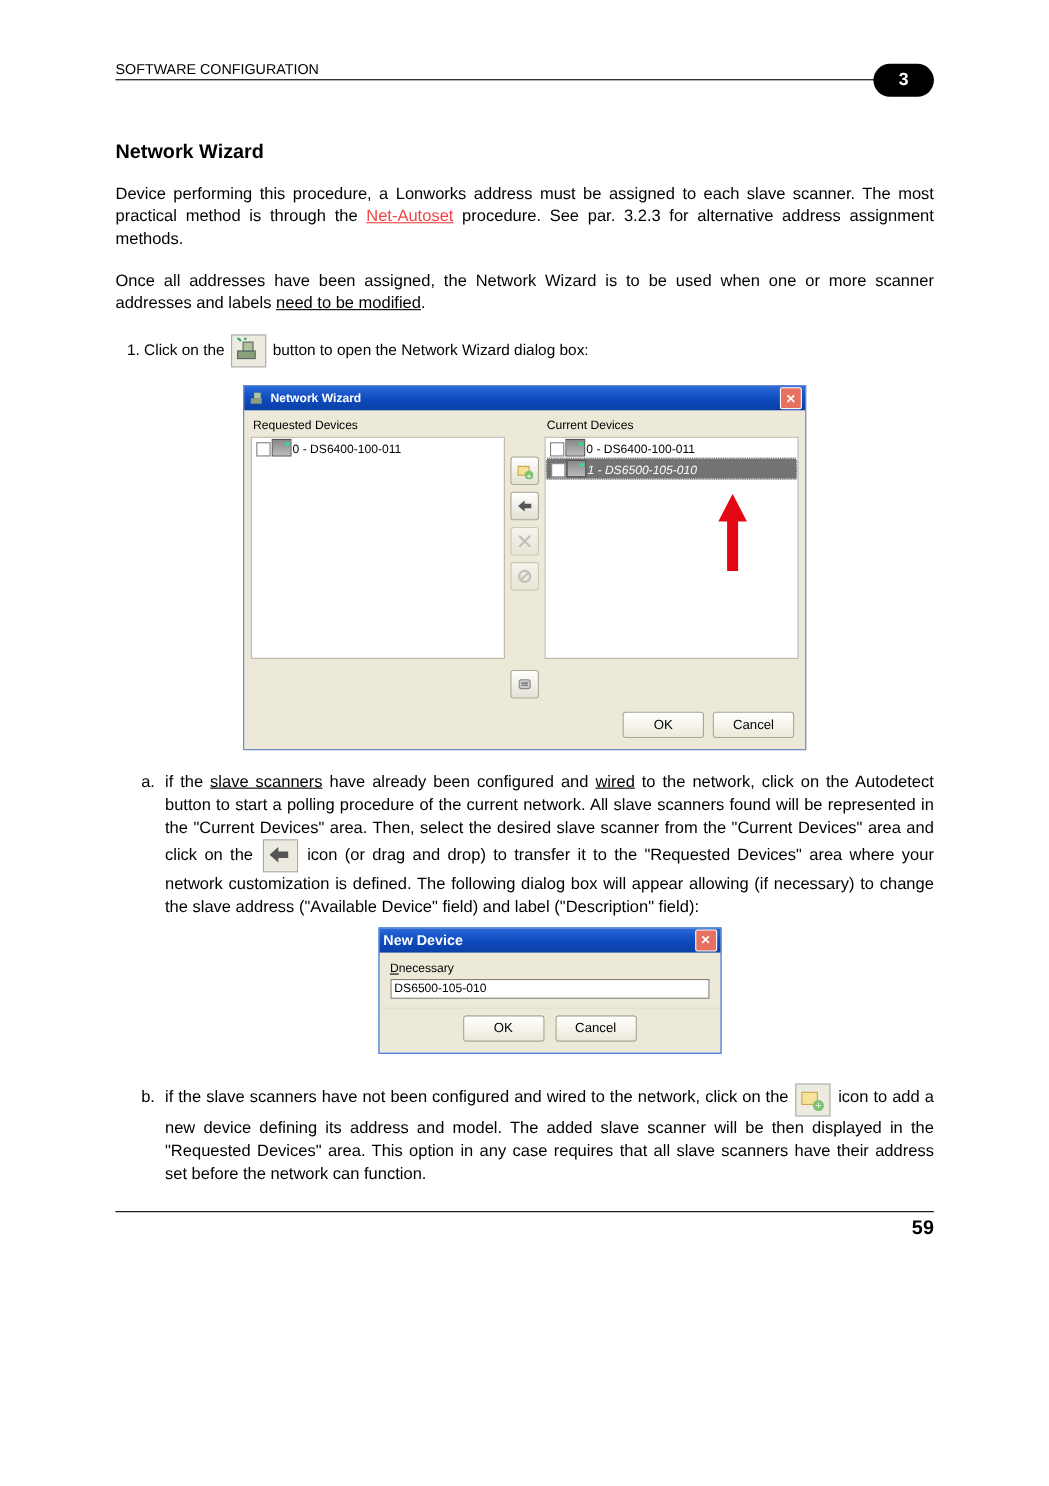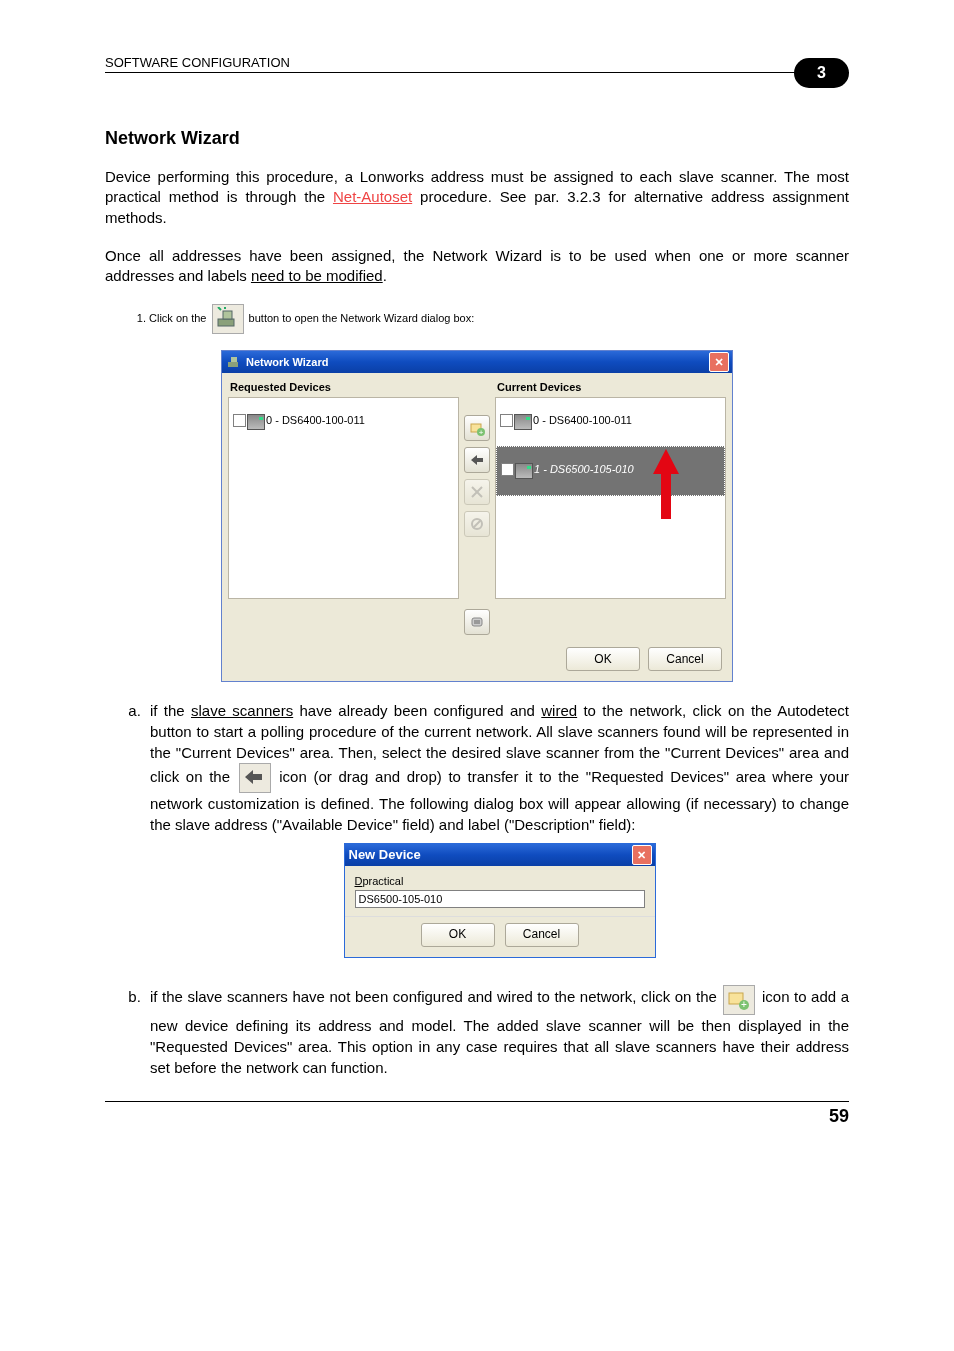--- a/index.html
+++ b/index.html
@@ -44,21 +44,21 @@
     margin-bottom: 18px;
   }
   p.body {
     font-size: 15px;
     text-align: justify;
     margin: 0 0 18px 0;
     line-height: 1.35;
   }
   a.link { color: #ef4444; text-decoration: underline; }
   u { text-decoration: underline; }
-  ol.steps { margin: 0 0 16px 44px; padding: 0; font-size: 11px; }
+  ol.steps { margin: 0 0 16px 26px; padding: 0; font-size: 14px; }
   ol.steps li { margin-bottom: 6px; text-align: justify; line-height: 1.4; }
   ol.letters { list-style-type: lower-alpha; margin: 0 0 16px 40px; padding: 0; font-size: 15px; }
   ol.letters li { margin-bottom: 23px; text-align: justify; line-height: 1.4; padding-left: 5px; }
   .inline-icon {
     display: inline-block;
     width: 30px; height: 28px;
     vertical-align: middle;
     background: #EDEADF;
     border: 1px solid #aaa;
     position: relative;
@@ -98,40 +98,40 @@
     padding: 6px;
     display: flex;
   }
   .panel {
     flex: 1;
     border: 1px solid #BAB5A5;
     background: #fff;
     height: 200px;
     overflow: auto;
   }
-  .panel-label { font-size: 11px; color: #000; margin: 2px 0 4px 2px; font-weight: bold; }
+  .panel-label { font-size: 11px; color: #000; margin: 2px 0 4px 2px; }
   .mid-buttons {
     width: 28px;
     display: flex;
     flex-direction: column;
     align-items: center;
     padding-top: 14px;
     gap: 6px;
     margin: 22px 4px 0 4px;
   }
   .sqbtn {
     width: 24px; height: 24px;
     border: 1px solid #ACA899;
     background: linear-gradient(to bottom, #fff, #E3E1D3);
     border-radius: 3px;
     display:flex;align-items:center;justify-content:center;
   }
   .device-item {
-    display: flex; align-items: flex-start;
-    padding: 16px 4px;
+    display: flex; align-items: flex-end;
+    padding: 1px 4px;
     gap: 1px;
   }
   .device-item.selected { background: #737373; color:#fff; border:1px dotted #fff;font-style:italic; }
   .cb { width:11px;height:11px;border:1px solid #808080;background:#fff;flex-shrink:0;}
   .scanner-ico { width:16px;height:14px;background:linear-gradient(to bottom,#888,#bbb);border:1px solid #555;flex-shrink:0;position:relative;}
   .scanner-ico::after{content:"";position:absolute;right:1px;top:2px;width:4px;height:3px;background:#3d8;}
   .device-lbl{font-size:11px;white-space:nowrap;}
   .bottom-btns {
     display: flex;
     justify-content: flex-end;
@@ -317,21 +317,21 @@
       <span> icon (or drag and drop) to transfer it to the "Requested Devices" area where your network customization is defined. The following dialog box will appear allowing (if necessary) to change the slave address ("Available Device" field) and label ("Description" field):</span>
 
       
       <div class="newdev">
         <div class="titlebar">
           <span class="title-text">New Device</span>
           <div class="closebtn">✕</div>
         </div>
         <div class="nd-body">
           <div>
-            <span class="nd-label"><u>D</u><span>practical</span></span>
+            <span class="nd-label"><u>D</u><span>necessary</span></span>
             <input class="nd-input" value="DS6500-105-010" style="">
           </div>
         </div>
         <div class="nd-buttons">
           <div class="winbtn">OK</div>
           <div class="winbtn">Cancel</div>
         </div>
       </div>
     </li>
 

